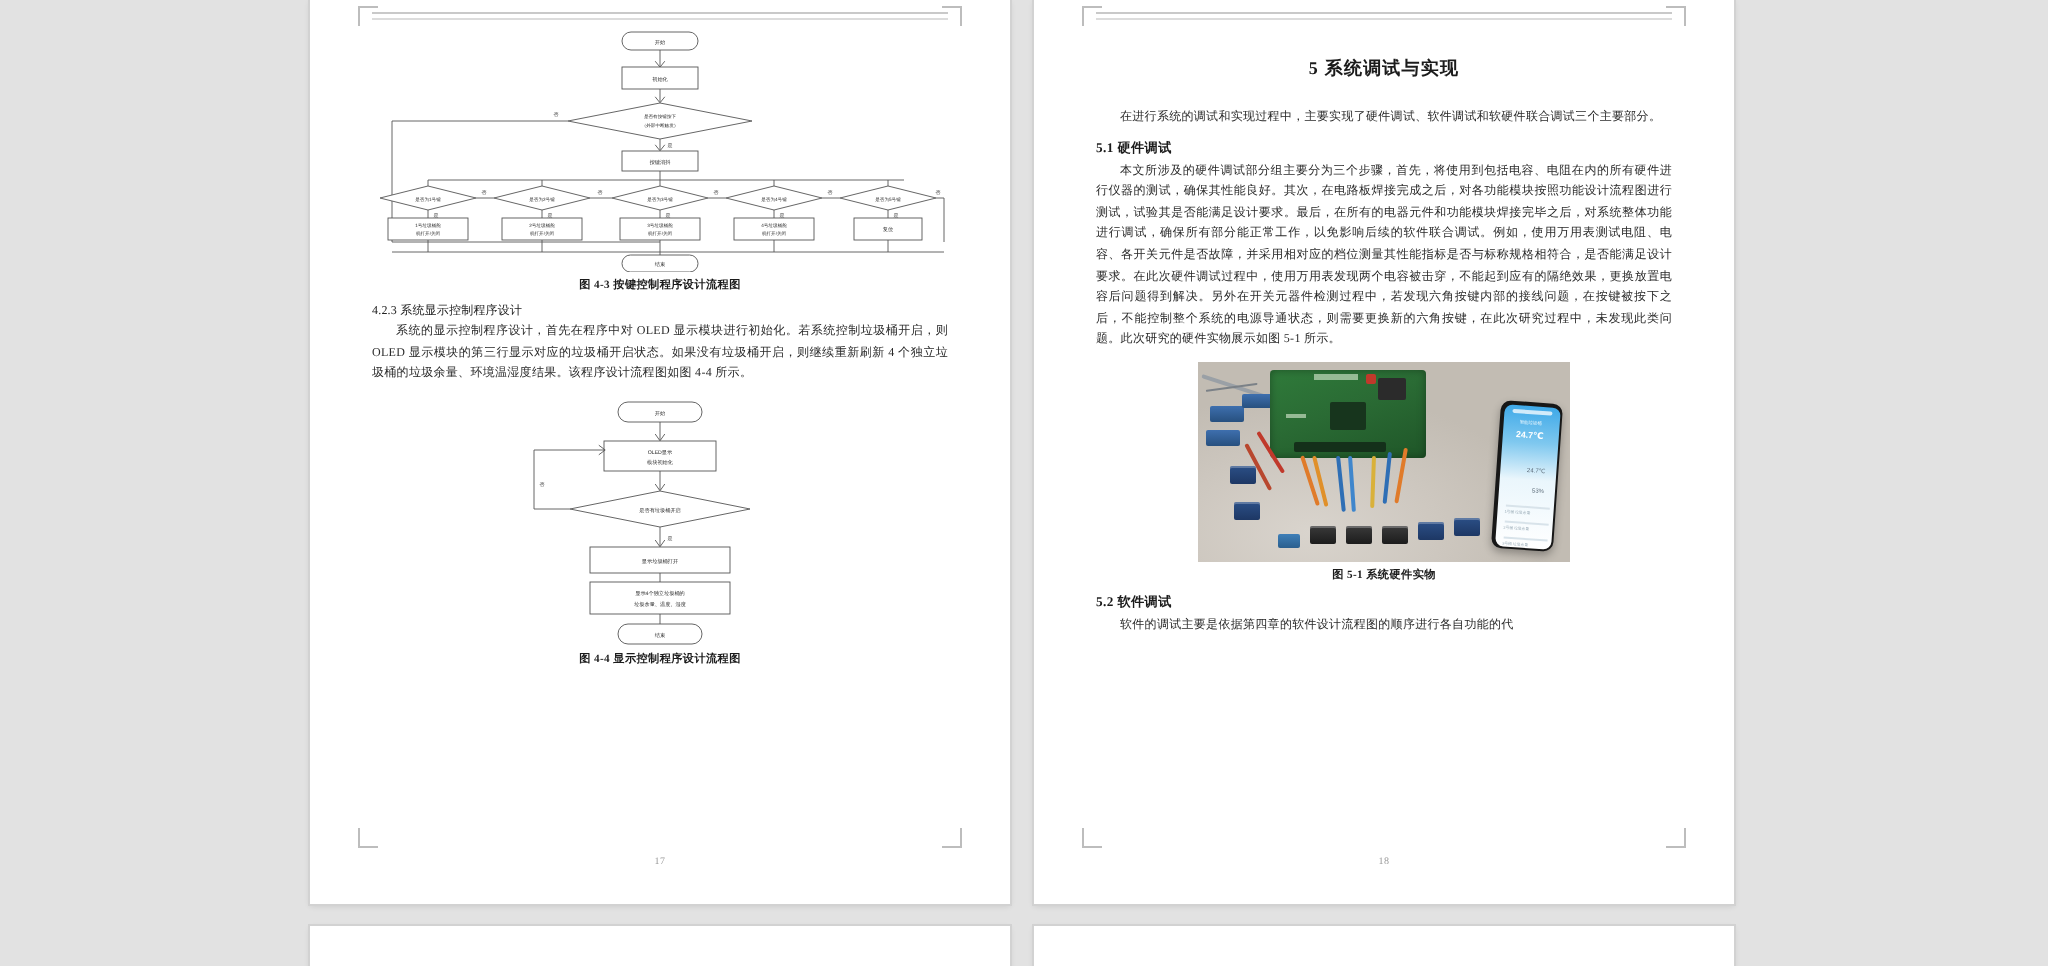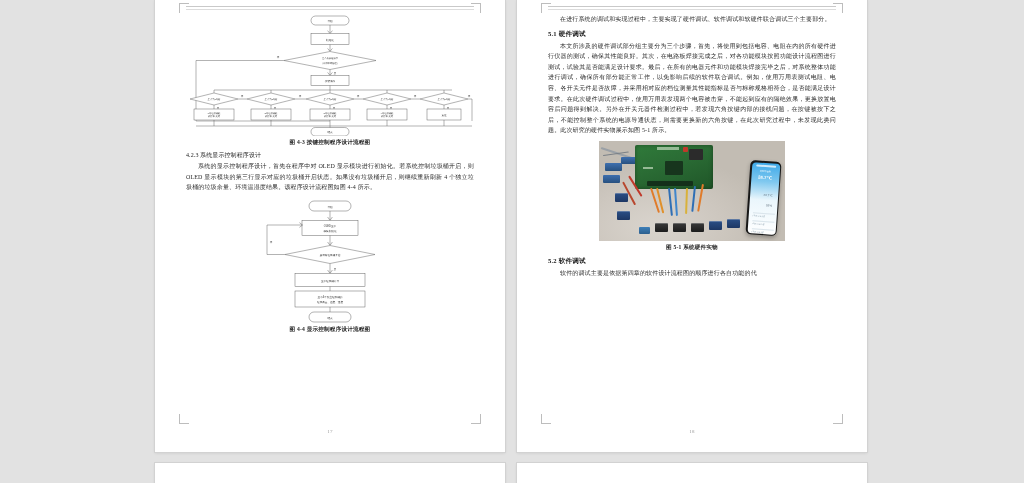--- a/index.html
+++ b/index.html
@@ -244,20 +244,21 @@
   </div>
 
   <div class="page" id="page-right">
     <div class="hdr-rule"></div>
     <div class="cmark tl"></div>
     <div class="cmark tr"></div>
     <div class="cmark bl"></div>
     <div class="cmark br"></div>
 
     <div class="body-area">
+      <div class="h1">5  系统调试与实现</div>
       <p class="p ind">在进行系统的调试和实现过程中，主要实现了硬件调试、软件调试和软硬件联合调试三个主要部分。</p>
       <div class="h2">5.1 硬件调试</div>
       <p class="p ind">本文所涉及的硬件调试部分组主要分为三个步骤，首先，将使用到包括电容、电阻在内的所有硬件进行仪器的测试，确保其性能良好。其次，在电路板焊接完成之后，对各功能模块按照功能设计流程图进行测试，试验其是否能满足设计要求。最后，在所有的电器元件和功能模块焊接完毕之后，对系统整体功能进行调试，确保所有部分能正常工作，以免影响后续的软件联合调试。例如，使用万用表测试电阻、电容、各开关元件是否故障，并采用相对应的档位测量其性能指标是否与标称规格相符合，是否能满足设计要求。在此次硬件调试过程中，使用万用表发现两个电容被击穿，不能起到应有的隔绝效果，更换放置电容后问题得到解决。另外在开关元器件检测过程中，若发现六角按键内部的接线问题，在按键被按下之后，不能控制整个系统的电源导通状态，则需要更换新的六角按键，在此次研究过程中，未发现此类问题。此次研究的硬件实物展示如图 5-1 所示。</p>
 
       <div class="photo-wrap">
         <div class="photo">
           <div class="ph-bg"></div>
 
           <div class="tool" style="left:2px;top:6px;width:34px;height:1.6px;transform:rotate(18deg);"></div>
           <div class="tool" style="left:4px;top:14px;width:26px;height:1.4px;transform:rotate(-8deg);background:#7b8187;"></div>

